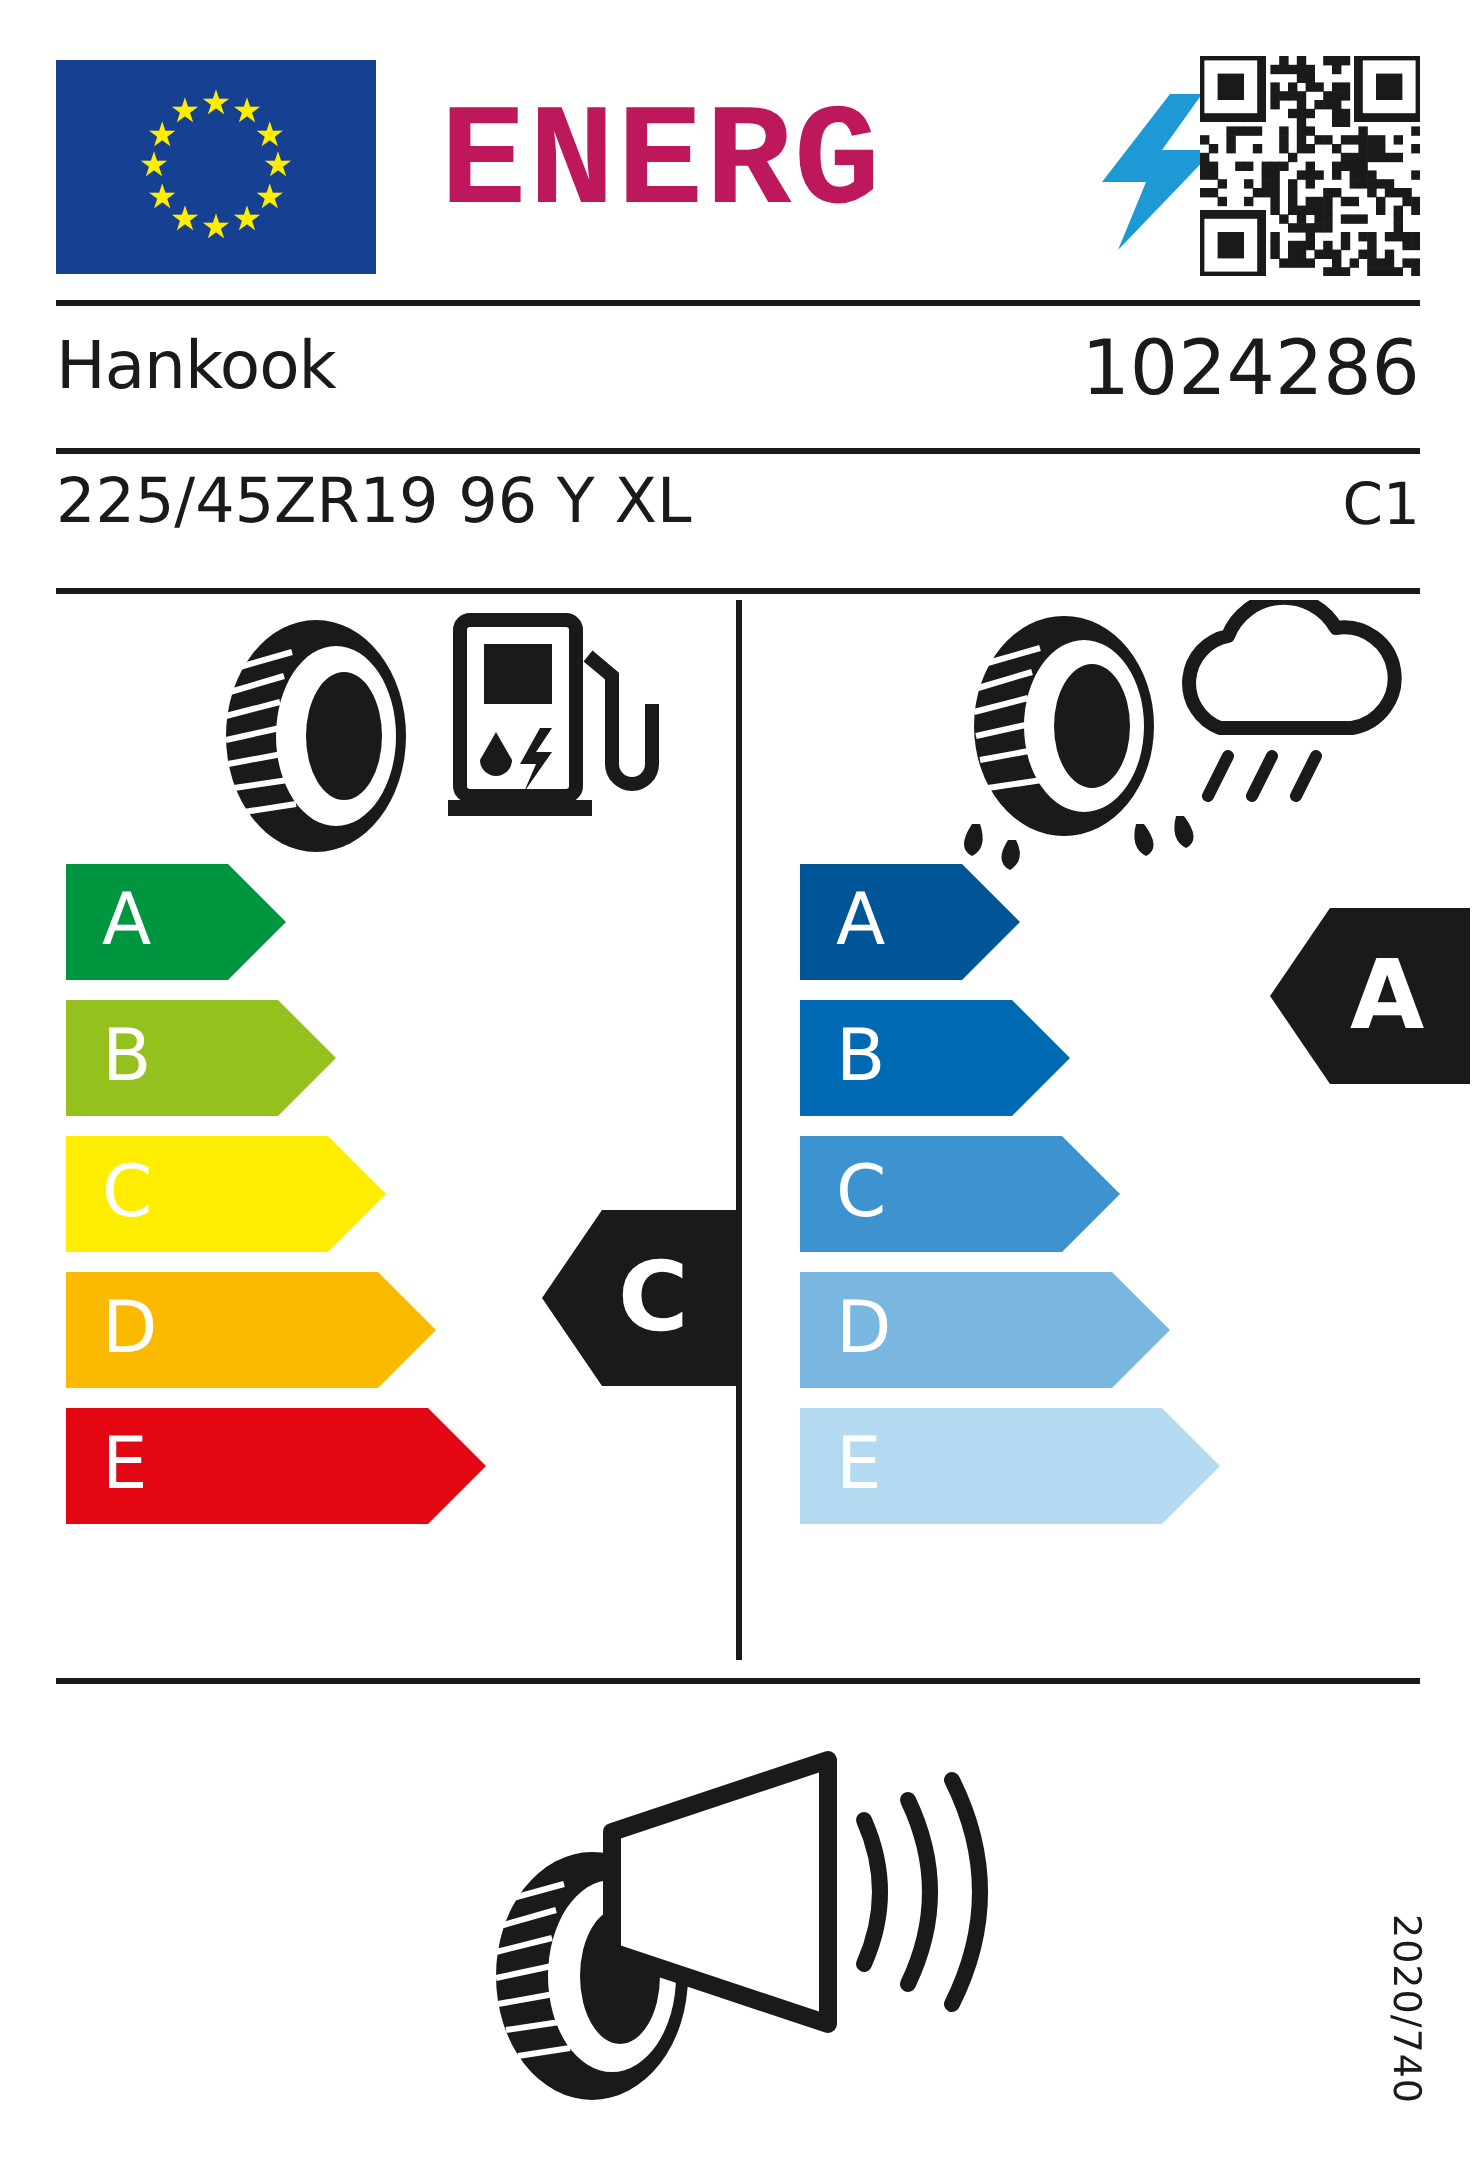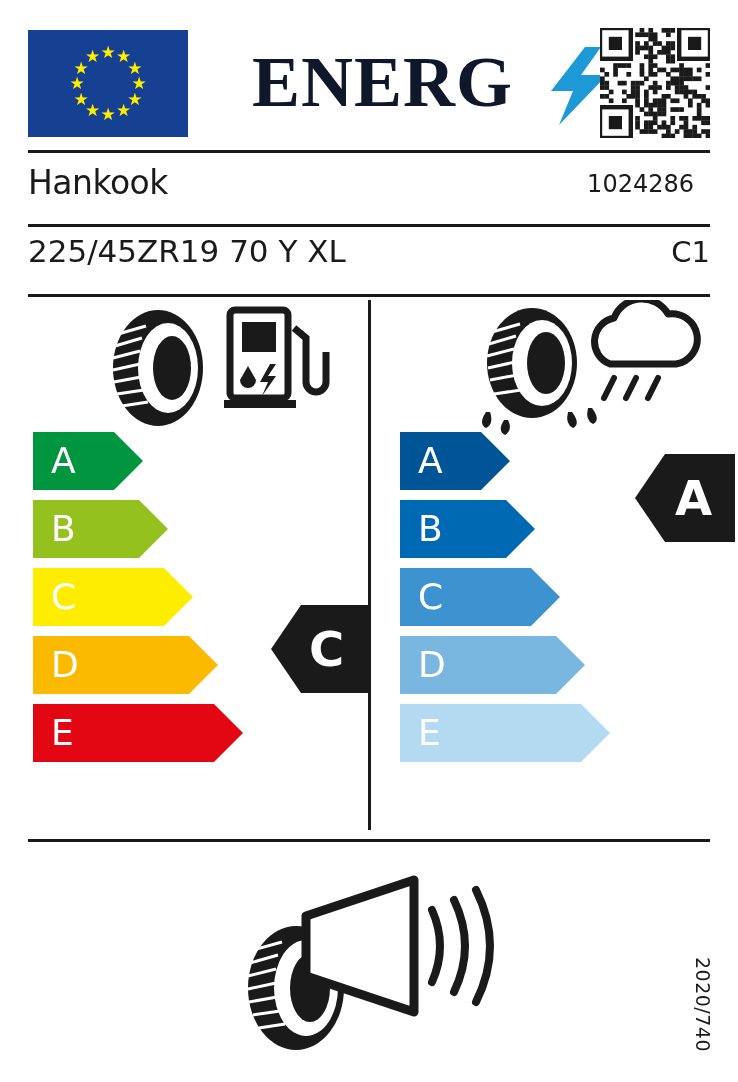--- a/index.html
+++ b/index.html
@@ -42,27 +42,26 @@
     color: #ffed00;
     font-size: 17px;
     line-height: 17px;
     width: 17px;
     text-align: center;
   }
   .energ-text {
     position: absolute;
     left: 192px;
     top: 24px;
-    font-family: Liberation Serif, serif;
+    font-family: Liberation Mono, monospace;
     font-weight: bold;
     font-size: 72px;
     line-height: 72px;
     letter-spacing: 1px;
-    color: #0f172a;
-    margin-left: 32px;
+    color: #be185d;
   }
   .bolt {
     position: absolute;
     left: 521px;
     top: 25px;
     width: 60px;
     height: 78px;
   }
   .qr {
     position: absolute;
@@ -90,23 +89,23 @@
     position: absolute;
     left: 0;
     top: 143px;
     font-weight: normal;
     font-size: 33px;
     line-height: 36px;
     letter-spacing: -0.5px;
   }
   .code {
     position: absolute;
-    right: 16px;
+    right: 0;
     top: 145px;
-    font-size: 24px;
+    font-size: 38px;
     line-height: 34px;
     letter-spacing: 0px;
     text-align: center;
   }
 
   
   .size {
     position: absolute;
     left: 0;
     top: 211px;
@@ -460,21 +459,21 @@
         </svg></div>
   </div>
 
   <div class="rule r1"></div>
 
   <div class="brand">Hankook</div>
   <div class="code">1024286</div>
 
   <div class="rule r2"></div>
 
-  <div class="size">225/45ZR19 70 Y XL</div>
+  <div class="size">225/45ZR19 96 Y XL</div>
   <div class="class">C1</div>
 
   <div class="rule r3"></div>
 
   <div class="vdiv"></div>
 
   <div class="pictos">
     
     <svg width="682" height="138" viewBox="0 0 682 138" aria-hidden="true">
 

